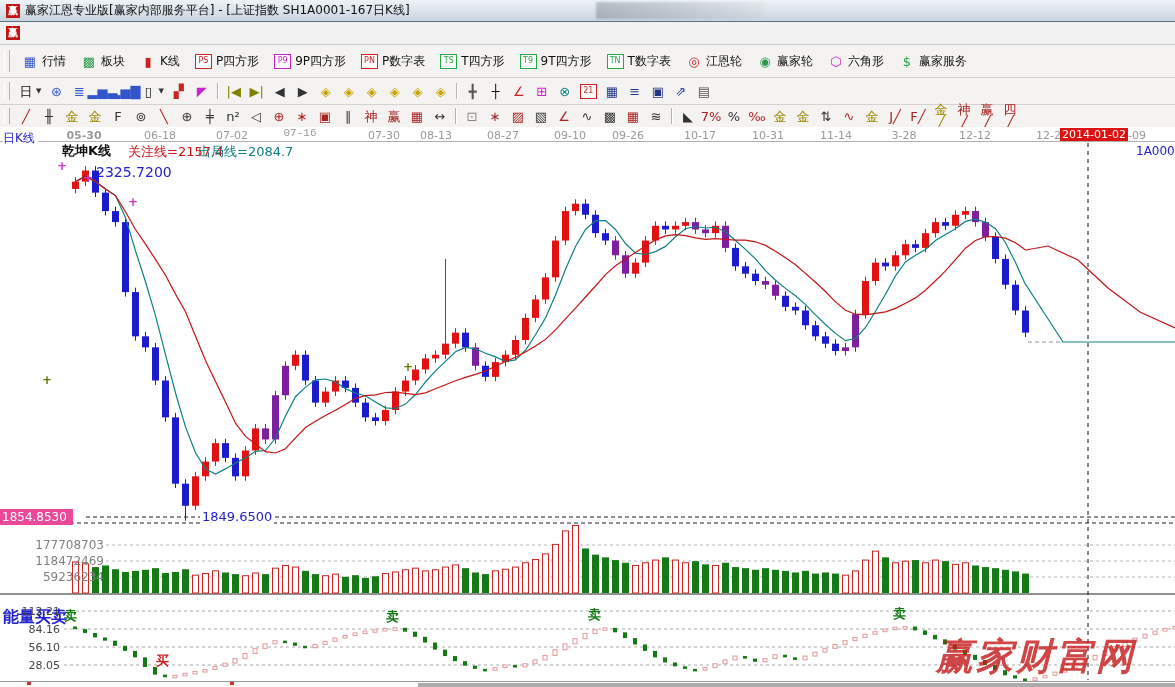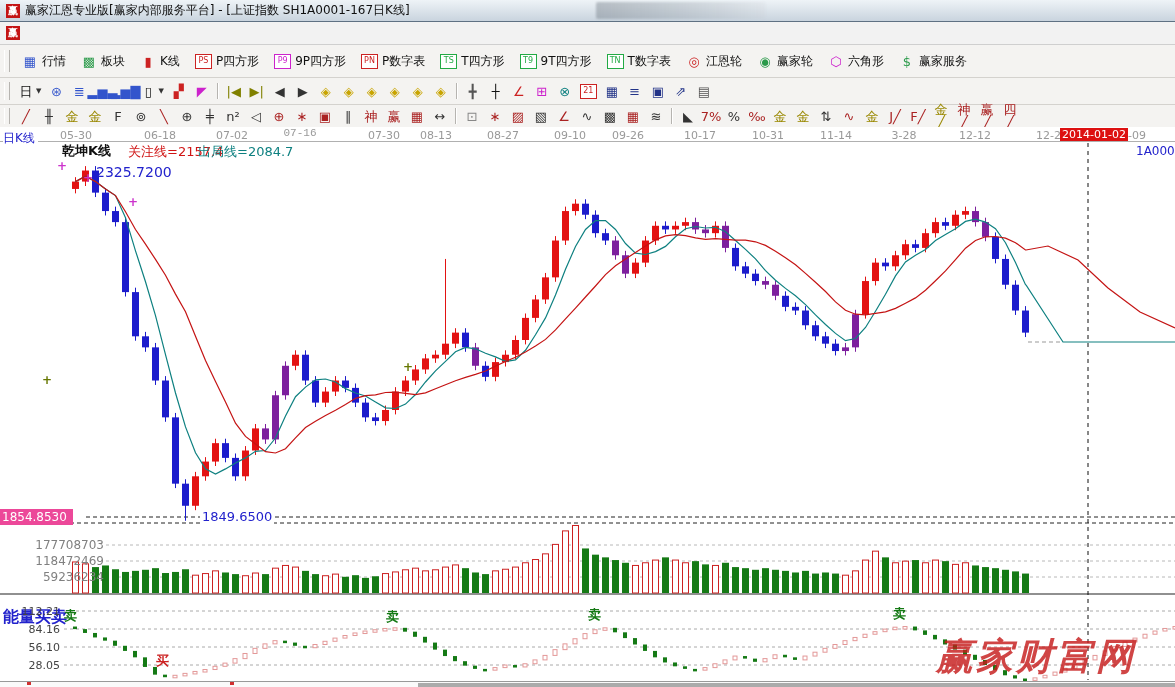--- a/index.html
+++ b/index.html
@@ -761,21 +761,21 @@
         <polyline points="75.5,181.6 85.5,176.1 95.5,181.6 105.5,189.0 115.5,195.6 125.5,217.7 135.5,250.8 145.5,281.8 155.5,315.7 165.5,354.7 175.5,393.0 185.5,426.9 195.5,452.7 205.5,468.9 215.5,474.1 225.5,468.9 235.5,463.0 245.5,457.9 255.5,451.3 265.5,450.5 275.5,438.0 285.5,415.9 295.5,396.7 305.5,387.1 315.5,379.8 325.5,379.0 335.5,382.0 345.5,388.6 355.5,393.0 365.5,396.0 375.5,401.9 385.5,407.8 395.5,408.5 405.5,404.1 415.5,394.5 425.5,382.0 435.5,370.9 445.5,361.4 455.5,351.8 465.5,347.4 475.5,348.8 485.5,353.3 495.5,356.9 505.5,361.4 515.5,359.9 525.5,350.3 535.5,334.8 545.5,317.9 555.5,295.0 565.5,269.3 575.5,246.4 585.5,229.5 595.5,220.6 605.5,220.6 615.5,229.5 625.5,243.5 635.5,253.1 645.5,254.5 655.5,251.6 665.5,246.4 675.5,236.8 685.5,228.7 695.5,226.5 705.5,228.0 715.5,227.3 725.5,231.7 735.5,240.5 745.5,249.4 755.5,258.9 765.5,270.7 775.5,280.3 785.5,288.4 795.5,295.8 805.5,304.6 815.5,314.9 825.5,324.5 835.5,333.4 845.5,340.7 855.5,338.5 865.5,327.5 875.5,311.3 885.5,294.3 895.5,275.9 905.5,261.9 915.5,255.3 925.5,249.4 935.5,240.5 945.5,234.6 955.5,228.7 965.5,221.4 975.5,219.2 985.5,222.1 995.5,228.7 1005.5,242.7 1015.5,262.6 1025.5,284.7 1026,285 1063,342 1175,342" fill="none" stroke="#0e8080" stroke-width="1.2"></polyline>
         <polyline points="75.5,181.6 85.5,176.1 95.5,181.6 105.5,189.0 115.5,195.6 125.5,211.7 135.5,229.5 145.5,244.2 155.5,259.4 165.5,275.2 175.5,294.1 185.5,311.8 195.5,336.3 205.5,360.6 215.5,381.4 225.5,402.0 235.5,423.2 245.5,436.4 255.5,444.1 265.5,451.7 275.5,453.0 285.5,448.7 295.5,437.9 305.5,427.5 315.5,421.3 325.5,415.5 335.5,410.3 345.5,404.5 355.5,398.3 365.5,395.6 375.5,394.9 385.5,392.5 395.5,392.2 405.5,393.4 415.5,394.6 425.5,392.8 435.5,388.8 445.5,384.8 455.5,380.8 465.5,377.4 475.5,374.4 485.5,371.0 495.5,366.1 505.5,361.5 515.5,357.2 525.5,352.0 535.5,346.1 545.5,339.4 555.5,329.9 565.5,318.8 575.5,308.1 585.5,297.0 595.5,286.0 605.5,274.6 615.5,265.7 625.5,258.9 635.5,252.5 645.5,246.1 655.5,239.9 665.5,235.9 675.5,234.7 685.5,235.6 695.5,237.8 705.5,239.3 715.5,238.7 725.5,239.3 735.5,240.2 745.5,240.2 755.5,241.8 765.5,245.4 775.5,251.3 785.5,257.7 795.5,264.8 805.5,273.4 815.5,282.3 825.5,291.5 835.5,301.9 845.5,310.2 855.5,314.2 865.5,314.8 875.5,313.3 885.5,311.8 895.5,308.4 905.5,303.2 915.5,297.9 925.5,290.3 935.5,280.7 945.5,270.9 955.5,259.6 965.5,248.2 975.5,240.5 985.5,236.8 995.5,236.5 1005.5,238.1 1015.5,242.7 1025.5,250.0 1026,250 1048,246 1078,260 1108,288 1140,312 1175,328" fill="none" stroke="#c41414" stroke-width="1.2"></polyline>
         <line x1="1028" y1="342" x2="1062" y2="342" stroke="#999" stroke-dasharray="4 3"></line>
       </g>
       <g>
         <line x1="1088" y1="143" x2="1088" y2="680" stroke="#111111" stroke-dasharray="4 4"></line>
       </g>
     </svg>
 
   <div id="date-row">
-      <div class="abs datelabel" style="left: 76px; top: 2px;">05-30</div>
+      <div class="abs datelabel" style="left: 84px; top: 2px; font-weight: bold;">05-30</div>
       <div class="abs datelabel" style="left: 160px; top: 2px;">06-18</div>
       <div class="abs datelabel" style="left: 232px; top: 2px;">07-02</div>
       <div class="abs datelabel" style="left: 300px; top: 0; font-family: Liberation Mono, monospace;">07-16</div>
       <div class="abs datelabel" style="left: 368px; top: 2px; margin-left: 16px;">07-30</div>
       <div class="abs datelabel" style="left: 436px; top: 2px;">08-13</div>
       <div class="abs datelabel" style="left: 503px; top: 2px;">08-27</div>
       <div class="abs datelabel" style="left: 570px; top: 2px;">09-10</div>
       <div class="abs datelabel" style="left: 628px; top: 2px;">09-26</div>
       <div class="abs datelabel" style="left: 700px; top: 2px;">10-17</div>
       <div class="abs datelabel" style="left: 768px; top: 2px;">10-31</div>

